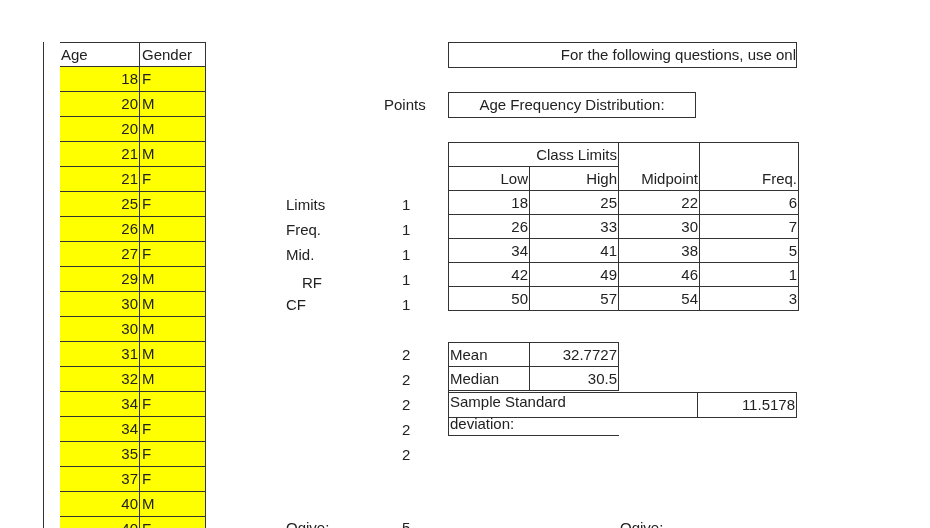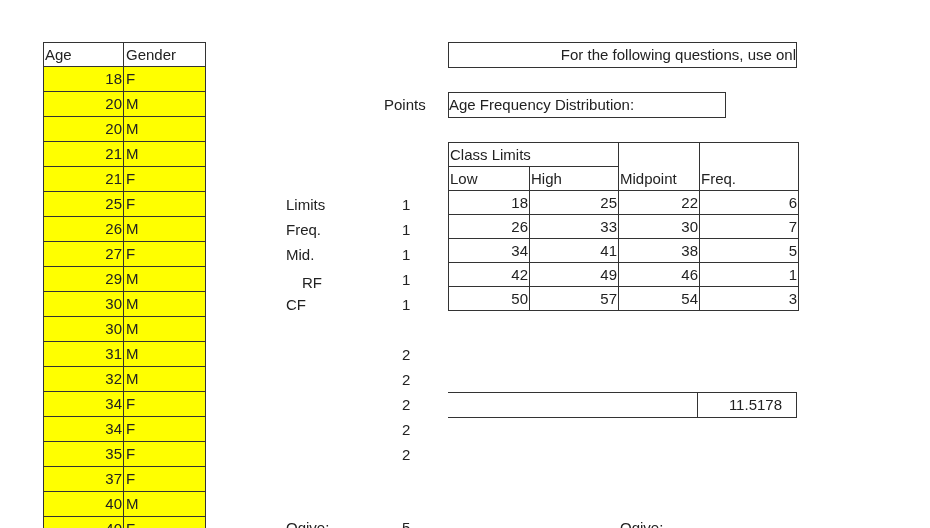--- a/index.html
+++ b/index.html
@@ -1,33 +1,33 @@
 <!DOCTYPE html>
 <html><head>
 <meta charset="utf-8">
 <style>
   html, body { margin:0; padding:0; background:#ffffff; }
   body { width:930px; height:528px; overflow:hidden; position:relative;
          font-family:"Liberation Sans", sans-serif; font-size:15px; color:#222; }
   
   .agetable { position:absolute; left:43px; top:42px; width:161px; border-left:1.5px solid #333; border-right:1.5px solid #333; }
-  .agerow { position:relative; height:25px; border-bottom:1.5px solid #333; box-sizing:border-box; display:flex; }
+  .agerow { position:relative; height:25px; border-bottom:1.5px solid #333; box-sizing:border-box; display:flex;margin-left:16px; }
   .agerow.hdr { background:#fff; border-top:1.5px solid #333; }
   .agerow.data { background:#ffff00; }
   .agerow .age { width:80px; border-right:1.5px solid #333; box-sizing:border-box; text-align:right; padding-right:1px; line-height:24px; }
   .agerow.hdr .age { text-align:left; padding-left:1px; }
   .agerow .gen { flex:1; padding-left:2px; line-height:24px; }
   .box { position:absolute; box-sizing:border-box; border:1.5px solid #333; }
   .txt { position:absolute; line-height:24px; white-space:nowrap;text-align:center; }
   table.freq { position:absolute; left:448px; top:142px; border-collapse:collapse; }
   table.freq td { border:1.5px solid #333; height:23px; padding:0 1px; line-height:22px; font-size:15px; }
   table.stats { position:absolute; left:448px; top:342px; border-collapse:collapse; }
   table.stats td { border:1.5px solid #333; height:23px; padding:0 1px; line-height:22px; font-size:15px; }
   .r { text-align:right; }
-  .c { text-align:left; }
+  .c { text-align:right; }
   .l { text-align:left; }
 </style>
 </head>
 <body>
 
 <div class="agetable">
   <div class="agerow hdr">
     <div class="age">Age</div>
     <div class="gen">Gender</div>
   </div>
@@ -110,21 +110,21 @@
       </div>
     </div>
 </div>
 
 <div class="box" style="left:448px; top:42px; width:349px; height:26px; overflow:hidden;">
   <div class="txt" style="right:0; top:0;">For the following questions, use onl</div>
 </div>
 
 <div class="txt" style="left:384px; top:93px;">Points</div>
 
-<div class="box" style="left:448px; top:92px; width:278px; height:26px; ">
+<div class="box" style="left:448px; top:92px; width:248px; height:26px; text-align:center;">
   <span style="line-height:23px;">Age Frequency Distribution:</span>
 </div>
 
 <div id="rubric">
     <div class="txt" style="left:286px; top:193px;">Limits</div>
     <div class="txt" style="left:402px; top:193px;">1</div>
     <div class="txt" style="left:286px; top:218px;">Freq.</div>
     <div class="txt" style="left:402px; top:218px;">1</div>
     <div class="txt" style="left:286px; top:243px;">Mid.</div>
     <div class="txt" style="left:402px; top:243px;">1</div>
@@ -183,23 +183,34 @@
 <div id="stat-points">
     <div class="txt" style="left:402px; top:343px;">2</div>
     <div class="txt" style="left:402px; top:368px;">2</div>
     <div class="txt" style="left:402px; top:393px;">2</div>
     <div class="txt" style="left:402px; top:418px;">2</div>
     <div class="txt" style="left:402px; top:443px;">2</div>
   </div>
 
 <table class="stats">
   <tbody>
+      <tr>
+    <td class="l" style="width:78px;">Mean</td>
+    <td class="r" style="width:86px;">32.7727</td>
+  </tr>
+  <tr>
+    <td class="l">Median</td>
+    <td class="r">30.5</td>
+  </tr>
+  <tr>
+    <td class="l" colspan="2" style="border-right:none;">Sample Standard deviation:</td>
+  </tr>
 </tbody>
   </table>
 
 <div class="box" style="left:448px; top:392px; width:349px; height:26px; border-left:none; border-right:1.5px solid #333;"></div>
-<div class="box" style="left:697px; top:392px; width:100px; height:26px; text-align:right; padding-right:14px; border-left:1.5px solid #333;">
+<div class="box" style="left:697px; top:392px; width:100px; height:26px; text-align:right; padding-right:1px; border-left:1.5px solid #333;">
   <span style="line-height:23px;">11.5178</span>
 </div>
 
 <div class="txt" style="left:286px; top:516px;">Ogive:</div>
 <div class="txt" style="left:402px; top:516px;">5</div>
 <div class="txt" style="left:620px; top:516px;">Ogive:</div>
 
 </body></html>

